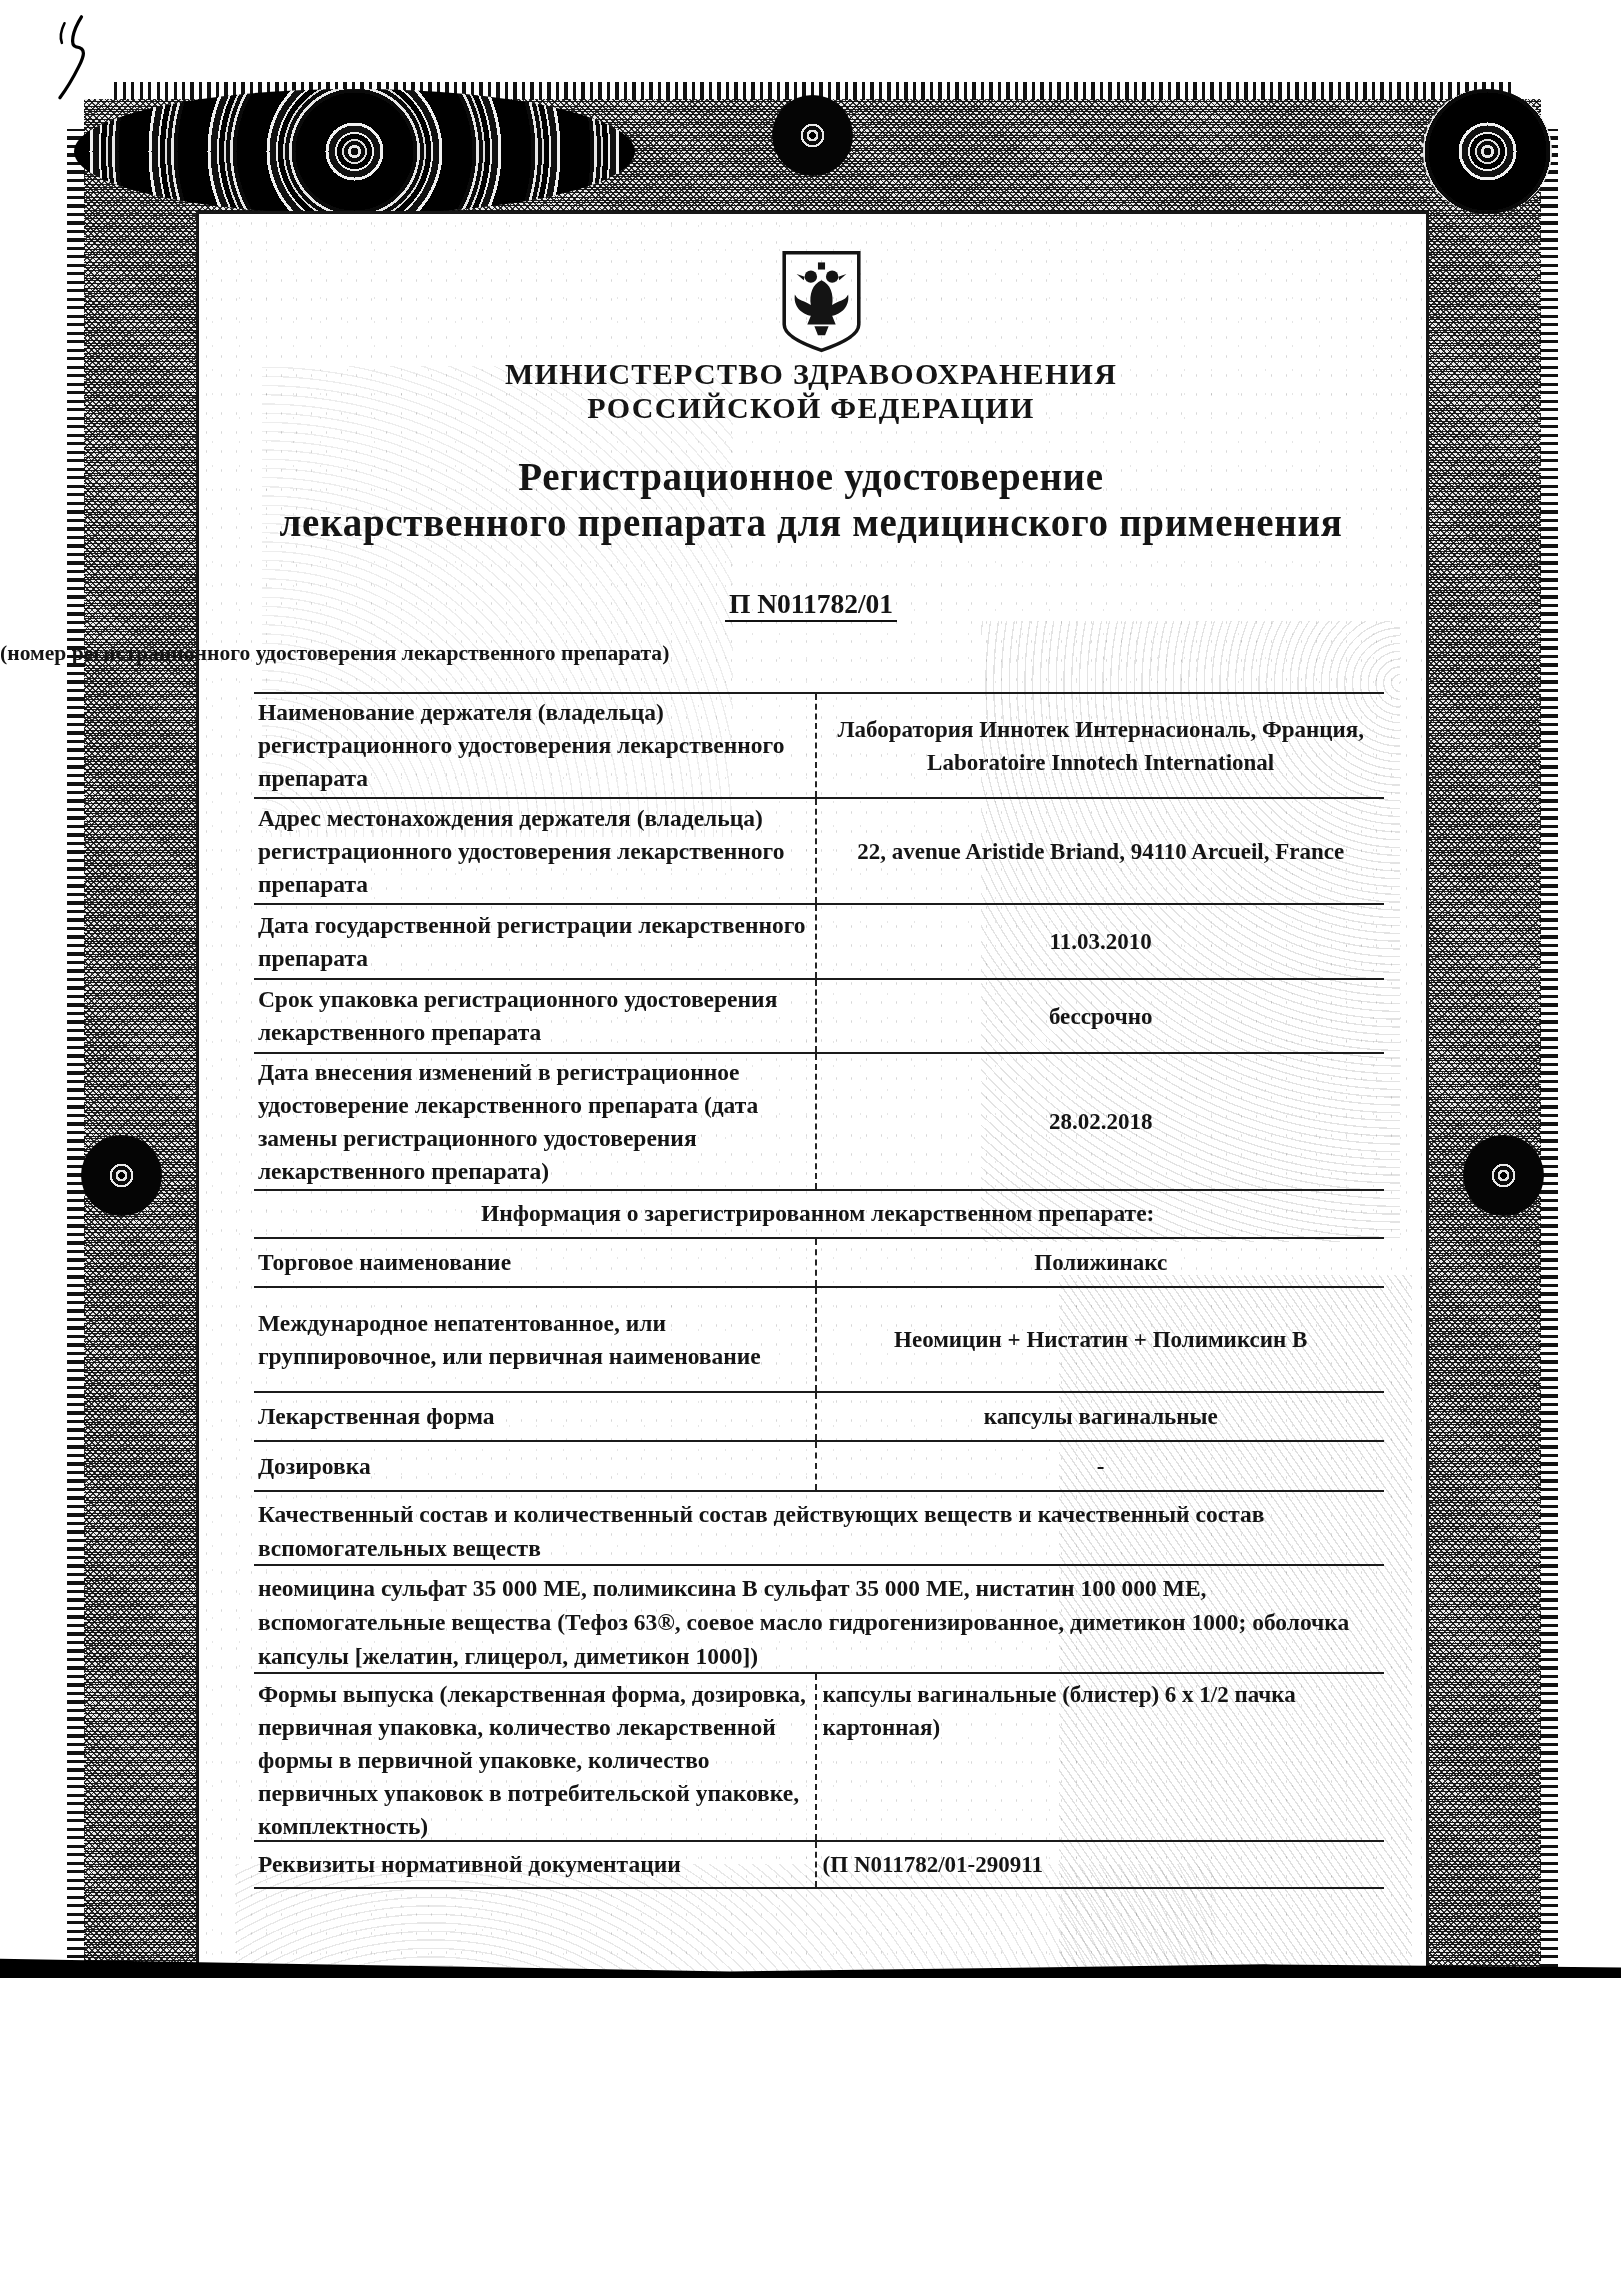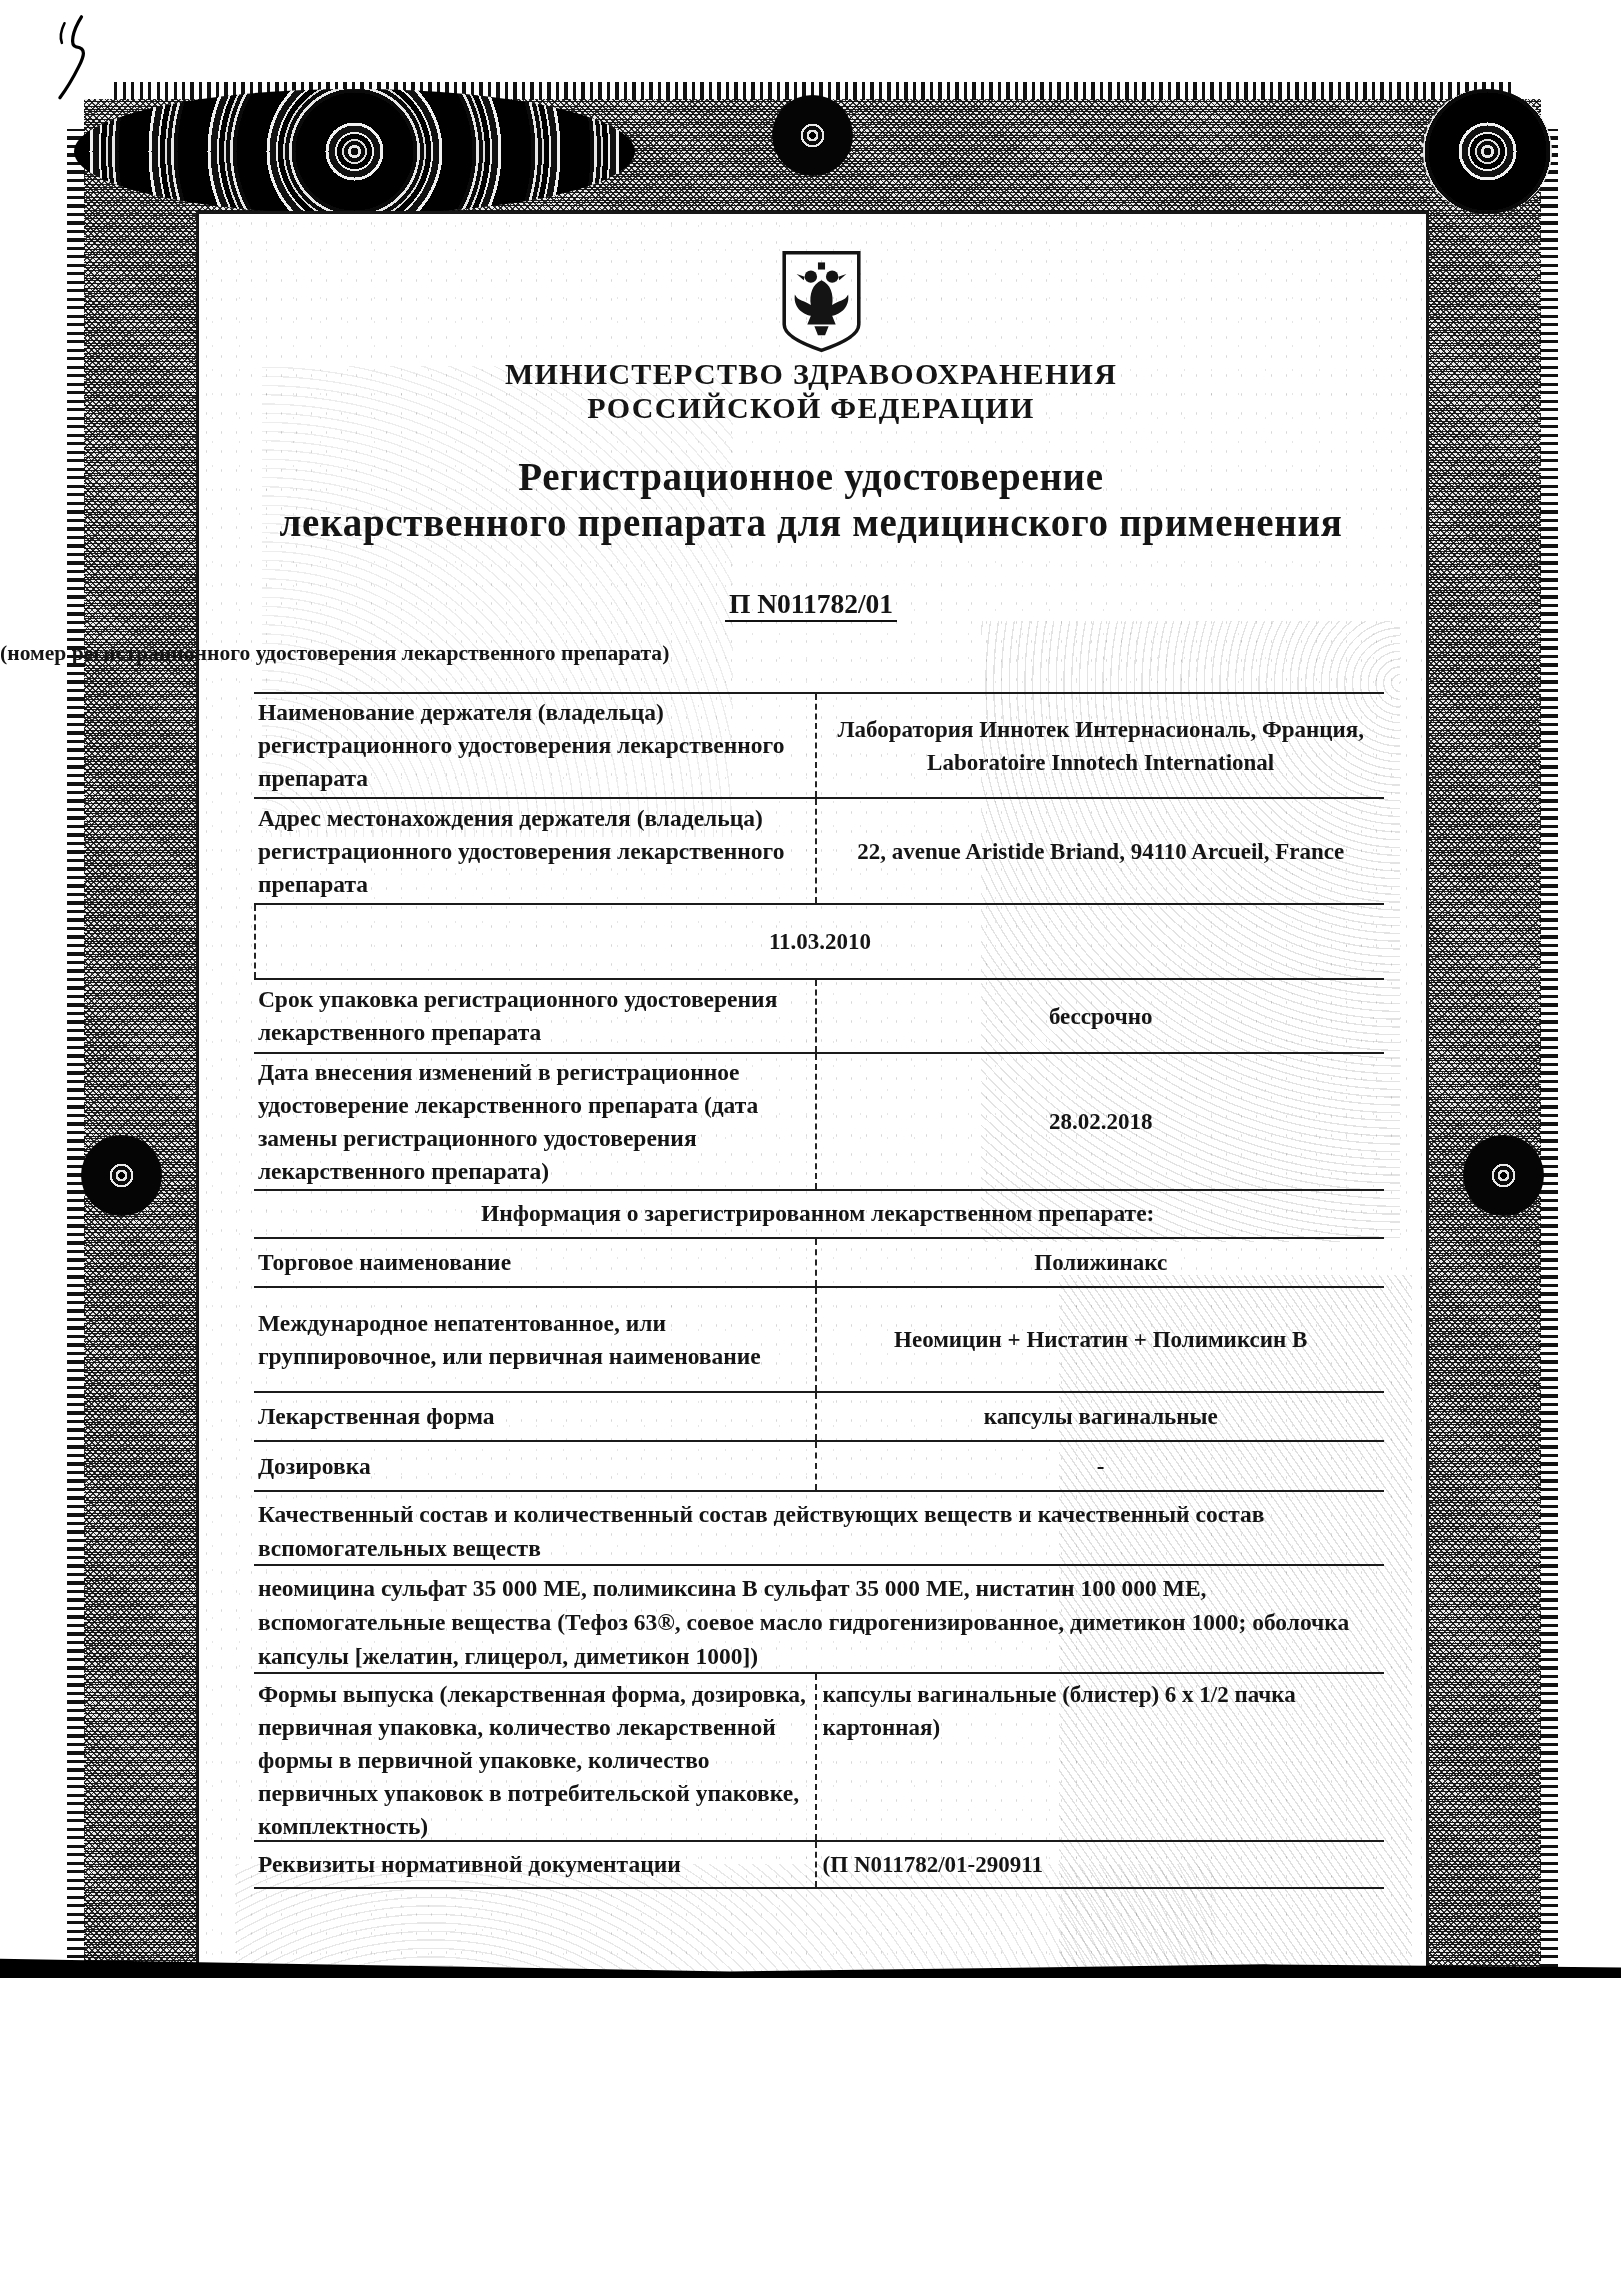--- a/index.html
+++ b/index.html
@@ -161,20 +161,23 @@
       </div>
 
       <div class="trow" style="height:104px">
         <div class="tl">
             <div>Адрес местонахождения держателя (владельца) регистрационного удостоверения лекарственного препарата</div>
           </div>
         <div class="tr">22, avenue Aristide Briand, 94110 Arcueil, France</div>
       </div>
 
       <div class="trow" style="height:73px">
+        <div class="tl">
+            <div>Дата государственной регистрации лекарственного препарата</div>
+          </div>
         <div class="tr">11.03.2010</div>
       </div>
 
       <div class="trow" style="height:72px">
         <div class="tl">
             <div>Срок упаковка регистрационного удостоверения лекарственного препарата</div>
           </div>
         <div class="tr">бессрочно</div>
       </div>
 

